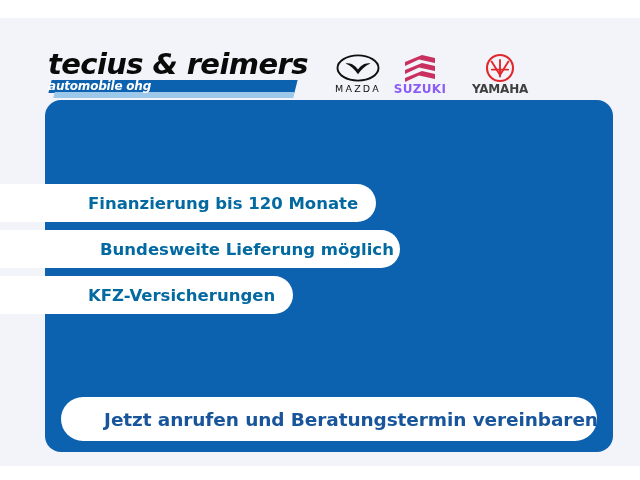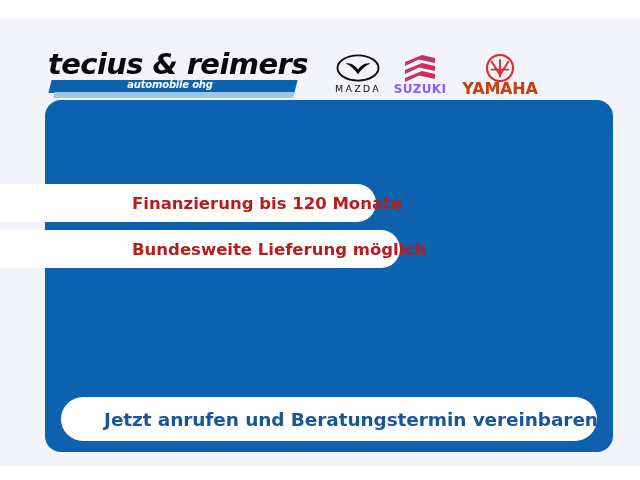--- a/index.html
+++ b/index.html
@@ -80,25 +80,25 @@
     width: 240px;
     height: 6px;
     background: #9dc8ea;
     transform: skewX(-14deg);
   }
   .dealer-logo .sub {
     position: absolute;
     left: 0;
     top: 29px;
     width: 244px;
-    text-align: center;
+    text-align: left;
     font-family: "DejaVu Sans", sans-serif;
     font-style: italic;
     font-weight: bold;
-    font-size: 10px;
+    font-size: 12px;
     color: #ffffff;
     white-space: nowrap;
     z-index: 3;
     letter-spacing: -0.2px;
   }
 
   .brands {
     position: absolute;
     left: 305px;
     top: 28px;
@@ -127,21 +127,21 @@
   }
   .brand-word {
     font-family: "DejaVu Sans", sans-serif;
     font-weight: bold;
     font-size: 10px;
     line-height: 12px;
     white-space: nowrap;
   }
   .w-mazda  { color: #101010; letter-spacing: 2.2px; font-weight: normal; font-size: 9.5px; }
   .w-suzuki { color: #8b5cf6; letter-spacing: 0.3px; font-size: 12px; }
-  .w-yamaha { color: #c2410c; letter-spacing: -0.2px; font-size: 16px; }
+  .w-yamaha { color: #404040; letter-spacing: -0.2px; font-size: 12px; }
 
   
   .panel {
     position: absolute;
     left: 45px;
     top: 100px;
     width: 568px;
     height: 352px;
     background: #0d62b0;
     border-radius: 16px;
@@ -192,25 +192,24 @@
     border-bottom-right-radius: 19px;
     display: flex;
     align-items: center;
     padding-right: 18px;
     box-sizing: border-box;
   }
   .service-pill .txt {
     font-family: "DejaVu Sans", sans-serif;
     font-weight: bold;
     font-size: 16.5px;
-    color: #b91c1c;
+    color: #0369a1;
     white-space: nowrap;
     padding-left: 88px;    
     letter-spacing: 0px;
-    margin-left: 44px;
   }
 
   
   .cta {
     position: absolute;
     left: 16px;
     top: 297px;
     width: 536px;
     height: 44px;
     background: #ffffff;
@@ -293,25 +292,30 @@
 
       <div class="service-row">
         <div class="service-pill" style="width: 376px;">
           <span class="txt">Finanzierung  bis 120 Monate</span>
         </div>
       </div>
 
 
 
       <div class="service-row">
-        <div class="service-pill" style="width: 400px;">
+        <div class="service-pill" style="width: 400px; padding-left: 12px;">
           <span class="txt">Bundesweite Lieferung  möglich</span>
         </div>
       </div>
 
+      <div class="service-row">
+        <div class="service-pill" style="width: 293px;">
+          <span class="txt">KFZ-Versicherungen</span>
+        </div>
+      </div>
 
     </div>
 
     <div class="cta">
       <span class="txt">Jetzt anrufen und Beratungstermin vereinbaren</span>
     </div>
 
   </div>
 
 </div>

